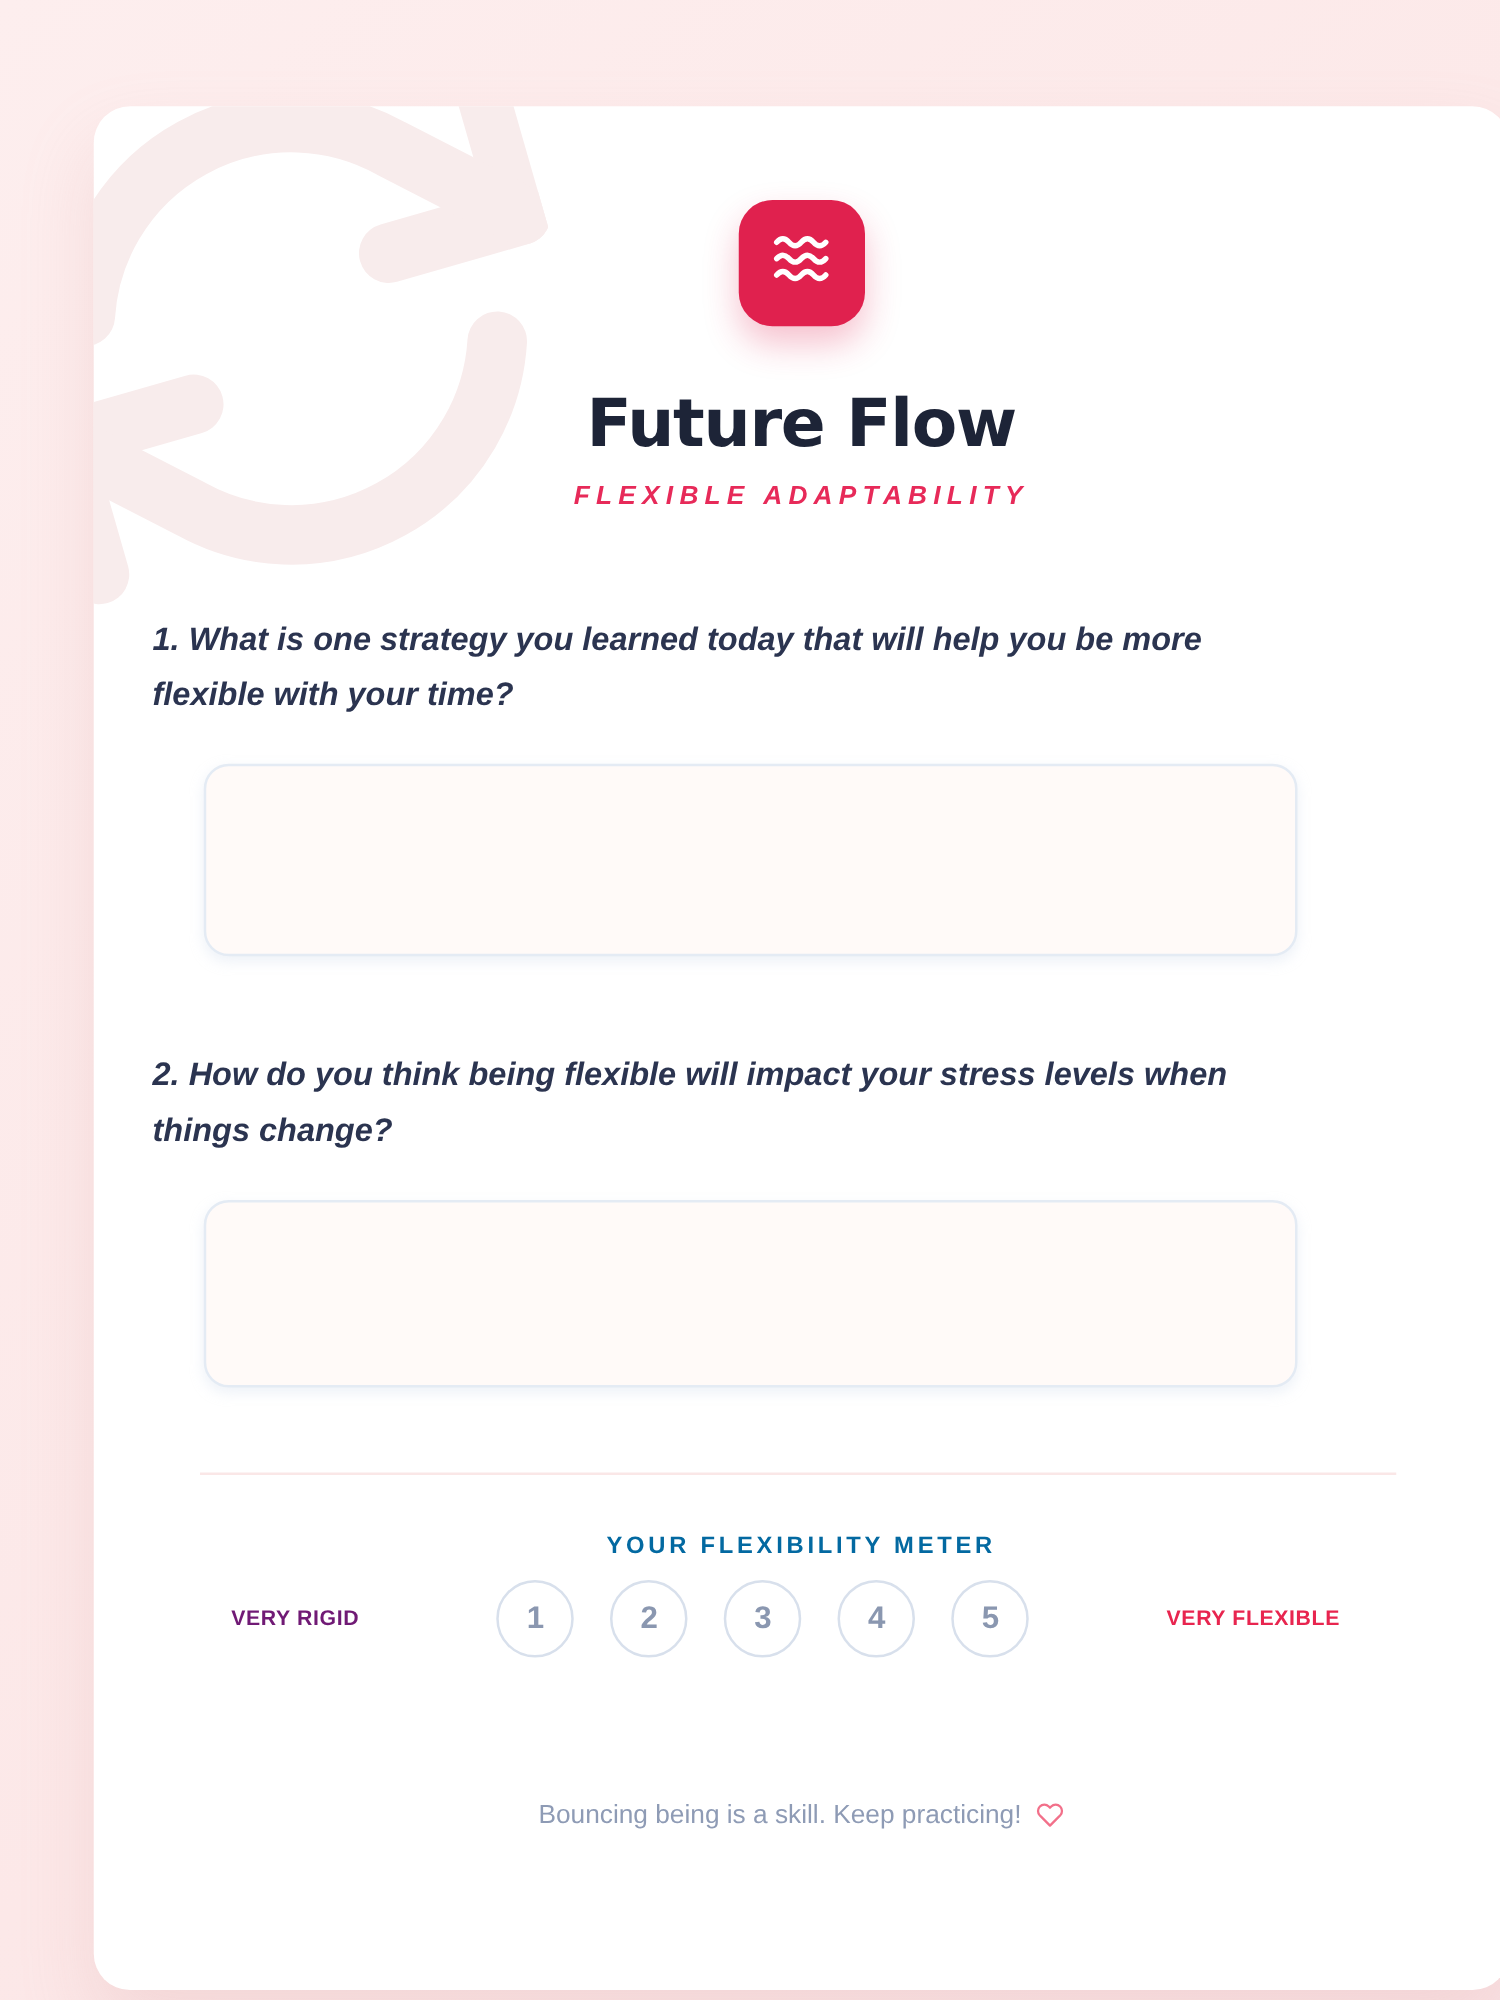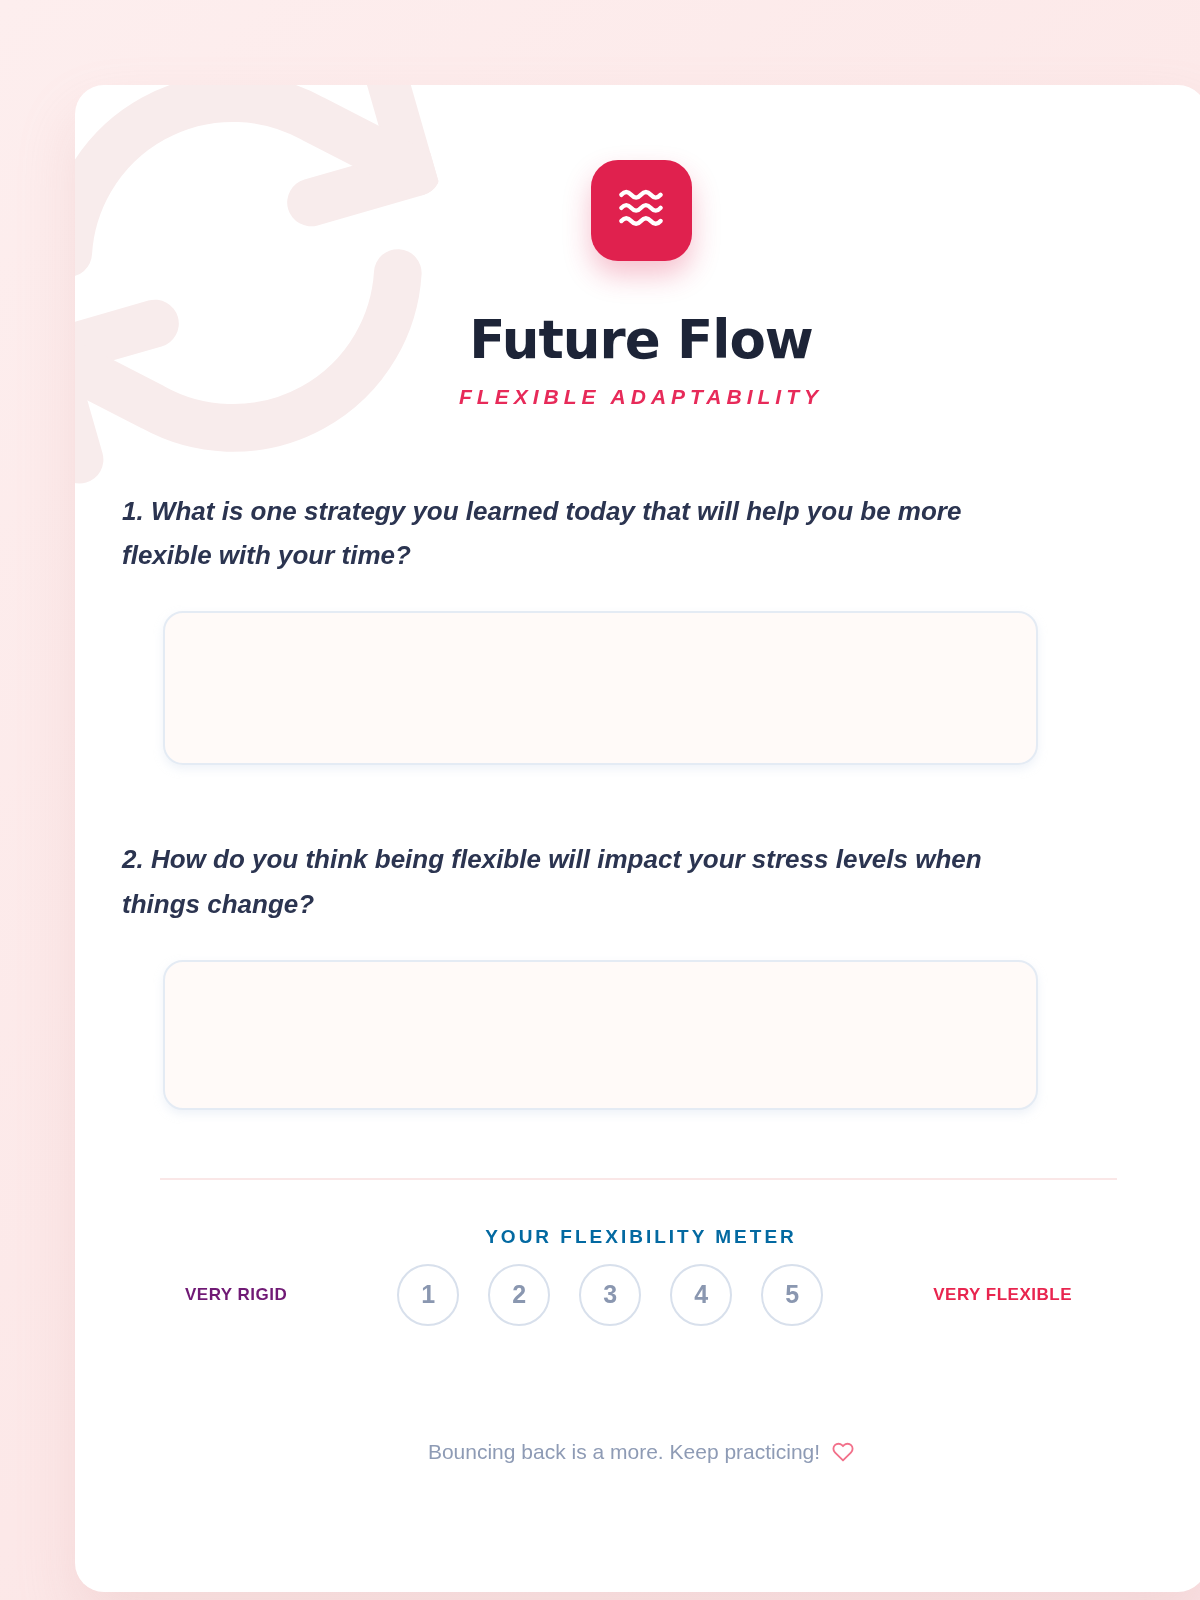--- a/index.html
+++ b/index.html
@@ -196,21 +196,21 @@
         <button class="meter-circle">2</button>
         <button class="meter-circle">3</button>
         <button class="meter-circle">4</button>
         <button class="meter-circle">5</button>
       </div>
       <span class="meter-side-label flexible">VERY FLEXIBLE</span>
     </div>
 
 
     <div class="footer-row">
-      <span class="footer-message">Bouncing back is a more. Keep practicing!</span>
+      <span class="footer-message">Bouncing being is a skill. Keep practicing!</span>
       <span class="heart-icon">
         <svg viewBox="0 0 24 24" fill="none" stroke="#F2708A" stroke-width="2" stroke-linecap="round" stroke-linejoin="round">
           <path d="M20.84 4.61a5.5 5.5 0 0 0-7.78 0L12 5.67l-1.06-1.06a5.5 5.5 0 0 0-7.78 7.78l1.06 1.06L12 21.23l7.78-7.78 1.06-1.06a5.5 5.5 0 0 0 0-7.78z"></path>
         </svg>
       </span>
     </div>
   </div>
 </div>
 
 </body></html>

